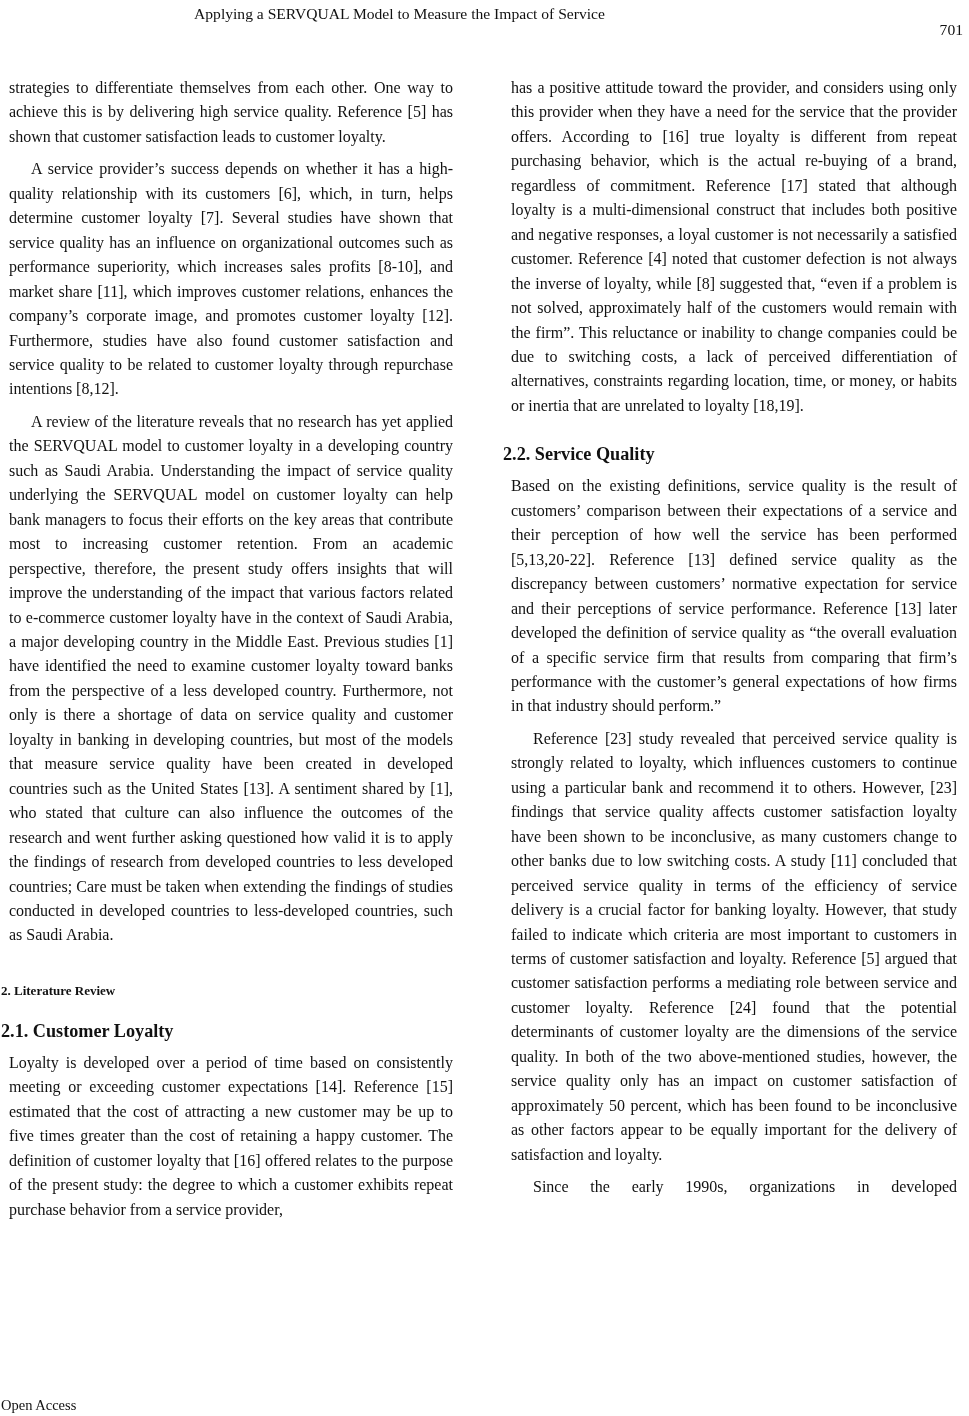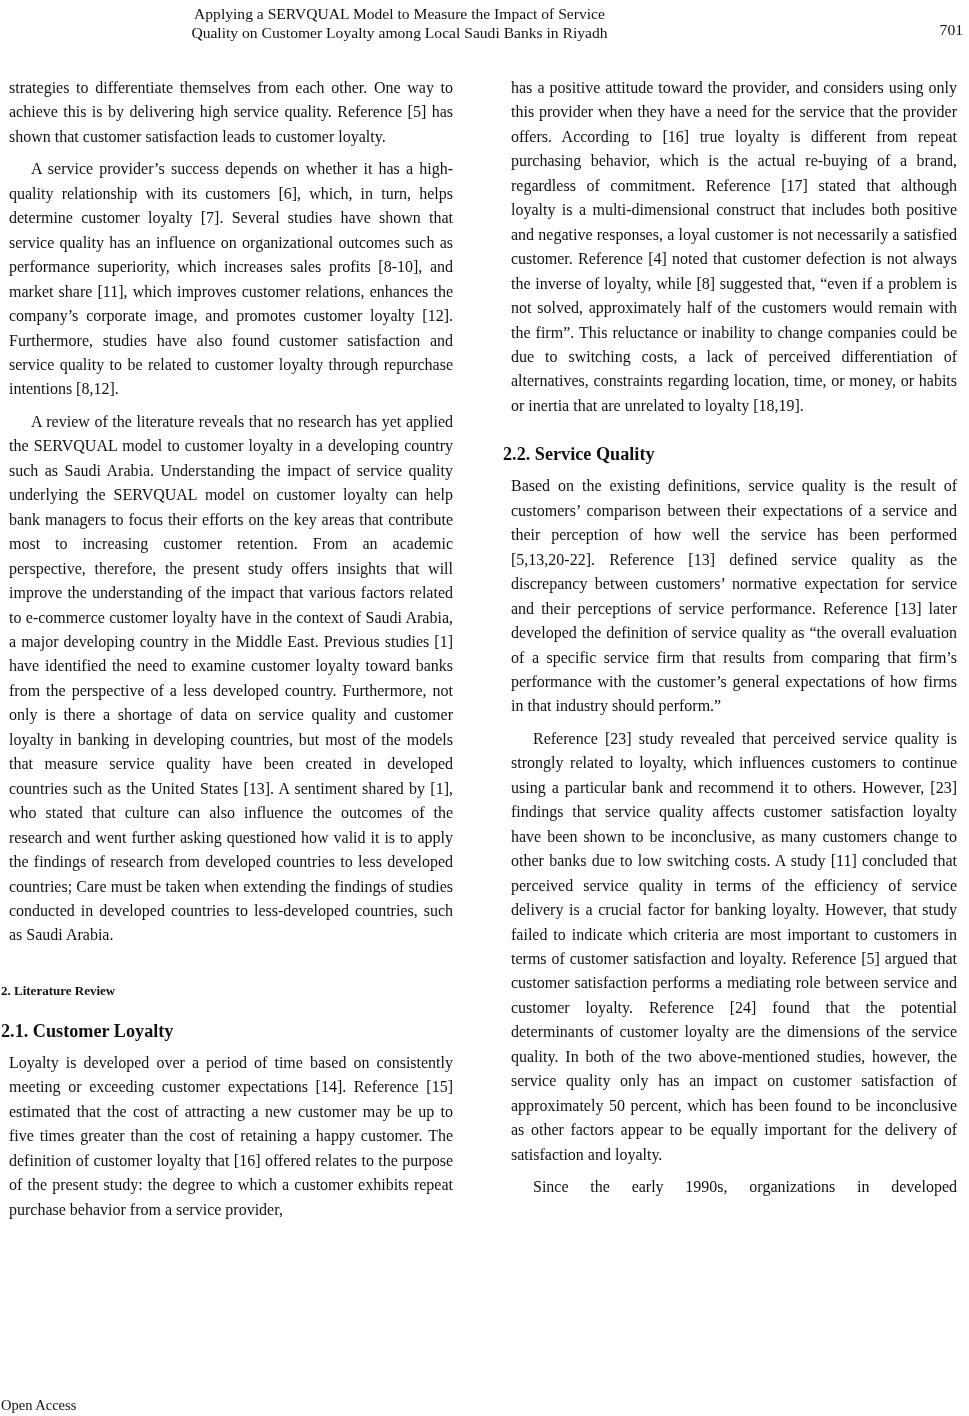--- a/index.html
+++ b/index.html
@@ -39,21 +39,20 @@
   .footer-right {
     position: absolute; right: 6px; top: 1452px; font-size: 15.5px; line-height: 18px;
     font-weight: bold; font-style: italic;
   }
 </style>
 </head>
 <body>
 
 <div class="run-header">
   <span class="line">Applying a SERVQUAL Model to Measure the Impact of Service</span>
-  <span class="line">Quality on Customer Loyalty among Local Saudi Banks in Riyadh</span>
 </div>
 <div class="page-num">701</div>
 
 <div class="col left">
   <p>strategies to differentiate themselves from each other. One way to achieve this is by delivering high service quality. Reference [5] has shown that customer satisfac­tion leads to customer loyalty.</p>
   <p class="indent">A service provider’s success depends on whether it has a high-quality relationship with its customers [6], which, in turn, helps determine customer loyalty [7]. Several stud­ies have shown that service quality has an influence on organizational outcomes such as performance superiority, which increases sales profits [8-10], and market share [11], which improves customer relations, enhances the company’s corporate image, and promotes customer loy­alty [12]. Furthermore, studies have also found customer satisfaction and service quality to be related to customer loyalty through repurchase intentions [8,12].</p>
   <p class="indent">A review of the literature reveals that no research has yet applied the SERVQUAL model to customer loyalty in a developing country such as Saudi Arabia. Under­standing the impact of service quality underlying the SERVQUAL model on customer loyalty can help bank managers to focus their efforts on the key areas that con­tribute most to increasing customer retention. From an academic perspective, therefore, the present study offers insights that will improve the understanding of the im­pact that various factors related to e-commerce customer loyalty have in the context of Saudi Arabia, a major de­veloping country in the Middle East. Previous studies [1] have identified the need to examine customer loyalty toward banks from the perspective of a less developed country. Furthermore, not only is there a shortage of data on service quality and customer loyalty in banking in developing countries, but most of the models that meas­ure service quality have been created in developed coun­tries such as the United States [13]. A sentiment shared by [1], who stated that culture can also influence the outcomes of the research and went further asking ques­tioned how valid it is to apply the findings of research from developed countries to less developed countries; Care must be taken when extending the findings of stud­ies conducted in developed countries to less-developed countries, such as Saudi Arabia.</p>
   <div class="h-section">2. Literature Review</div>
   <div class="h-sub">2.1. Customer Loyalty</div>
   <p>Loyalty is developed over a period of time based on con­sistently meeting or exceeding customer expectations [14]. Reference [15] estimated that the cost of attracting a new customer may be up to five times greater than the cost of retaining a happy customer. The definition of customer loyalty that [16] offered relates to the purpose of the present study: the degree to which a customer ex­hibits repeat purchase behavior from a service provider,</p>

